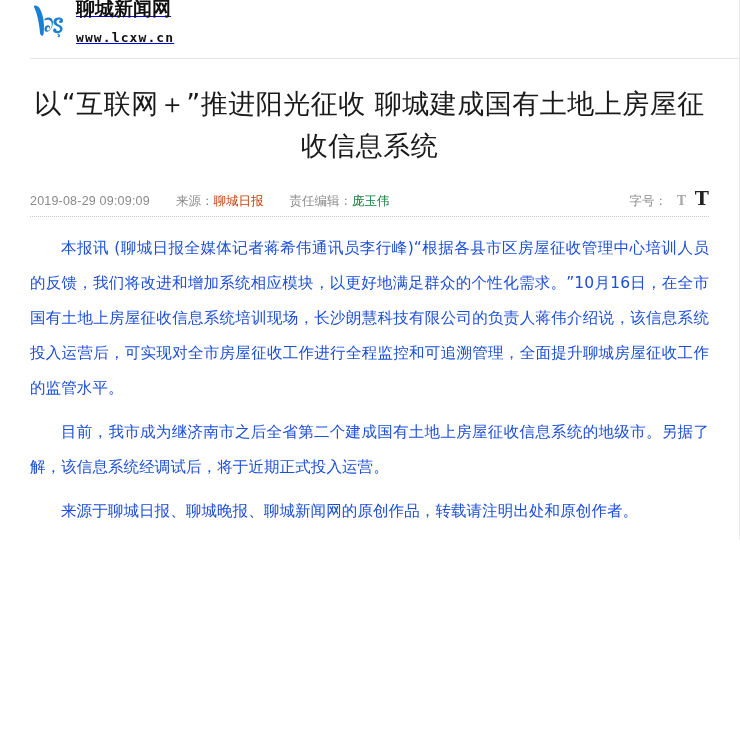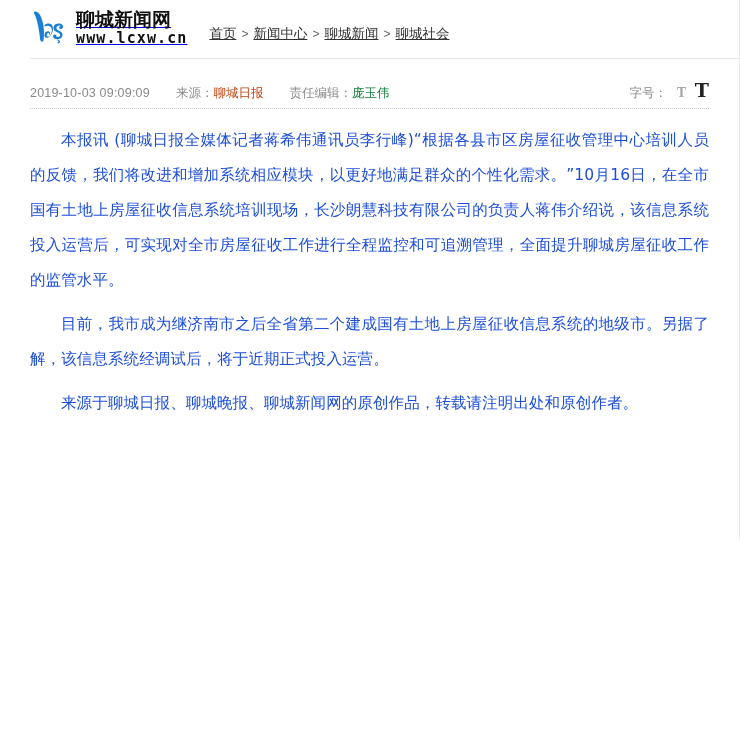--- a/index.html
+++ b/index.html
@@ -55,26 +55,26 @@
     font-family: "DejaVu Sans", "Liberation Sans", sans-serif;
     font-size: 19px;
     font-weight: bold;
     color: #111111;
     letter-spacing: 0px;
     line-height: 20px;
     white-space: nowrap;
   }
   .logo-url {
     font-family: "DejaVu Sans Mono", "Liberation Mono", monospace;
-    font-size: 15px;
+    font-size: 13px;
     font-weight: bold;
     color: #111111;
     letter-spacing: 1.1px;
     line-height: 12px;
-    margin-top: 3px;
+    margin-top: 14px;
     white-space: nowrap;
   }
 
   .breadcrumb {
     margin-left: 22px;
     margin-bottom: 4px;
     font-size: 13.5px;
     color: #333333;
     white-space: nowrap;
     line-height: 16px;
@@ -189,30 +189,28 @@
         <path d="M14.5 15 C17.5 12.5, 22 13, 22.8 17 C23.5 21, 21.5 26, 18.2 27.5 C15.5 28.7, 13.8 26.5, 14.6 24 C15.3 21.8, 17.6 20.6, 19.3 21.8 C20.5 22.6, 20.2 24.6, 18.9 25 C19.9 22.7, 17.6 22.4, 16.9 24.2 C16.2 26, 17.8 27.2, 19.3 26.2 C21.6 24.7, 22.6 20.3, 21 17.6 C19.6 15.2, 16.6 15.4, 14.5 16.6 Z" fill="#1a7fd4"></path>
         <path d="M25 14.5 C28.6 12.4, 33.6 13.6, 33 17 C32.6 19.2, 30 19.6, 29.2 18.2 C28.6 17, 29.8 15.8, 31 16.4 C30.2 14.8, 27.4 15.2, 26.6 17 C25.8 18.9, 27.6 20.2, 29.4 21 C31.6 22, 33.2 23.6, 32.4 26 C31.4 29, 27.2 30.2, 24.4 28.6 C22.6 27.5, 22.6 25.2, 24.2 24.6 C25.6 24.1, 26.7 25.3, 26.2 26.4 C27.6 27.4, 30 26.8, 30.2 25.2 C30.4 23.6, 28.4 22.8, 26.6 22 C24.4 21, 22.8 19.2, 23.6 16.8 C23.9 15.9, 24.4 15.1, 25 14.5 Z" fill="#1a7fd4"></path>
         <path d="M27.8 29.4 C29.6 29.8, 30.6 31, 29.8 32.4 C29.2 33.4, 27.6 33.6, 27 32.8 C28 32.6, 28.6 32, 28.4 31.2 C28.2 30.4, 27.4 30, 26.6 30.2 Z" fill="#1a7fd4"></path>
       </svg>
       <span class="logo-text">
         <span class="logo-cn">聊城新闻网</span>
         <span class="logo-url">www.lcxw.cn</span>
       </span>
     </a>
 
-    <nav class="breadcrumb">
-      <a class="crumb" href="#">首页</a><span class="sep">&gt;</span><a class="crumb" href="#">新闻中心</a><span class="sep">&gt;</span><a class="crumb" href="#">聊城新闻</a><span class="sep">&gt;</span><a class="crumb" href="#">聊城社会</a>
-    </nav>
   </div>
 
   <div class="header-rule"></div>
 
+  <h1 class="article-title">以“互联网＋”推进阳光征收 聊城建成国有土地上房屋征收信息系统</h1>
 
   <div class="meta-bar">
-    <span class="meta-date">2019-10-03 09:09:09</span>
+    <span class="meta-date">2019-08-29 09:09:09</span>
 
     <span class="meta-group">
       <span class="meta-label">来源：</span><a class="meta-link" href="#">聊城日报</a>
     </span>
 
     <span class="meta-group">
       <span class="meta-label">责任编辑：</span><span class="meta-value">庞玉伟</span>
     </span>
 
     <span class="fontsize-box">

